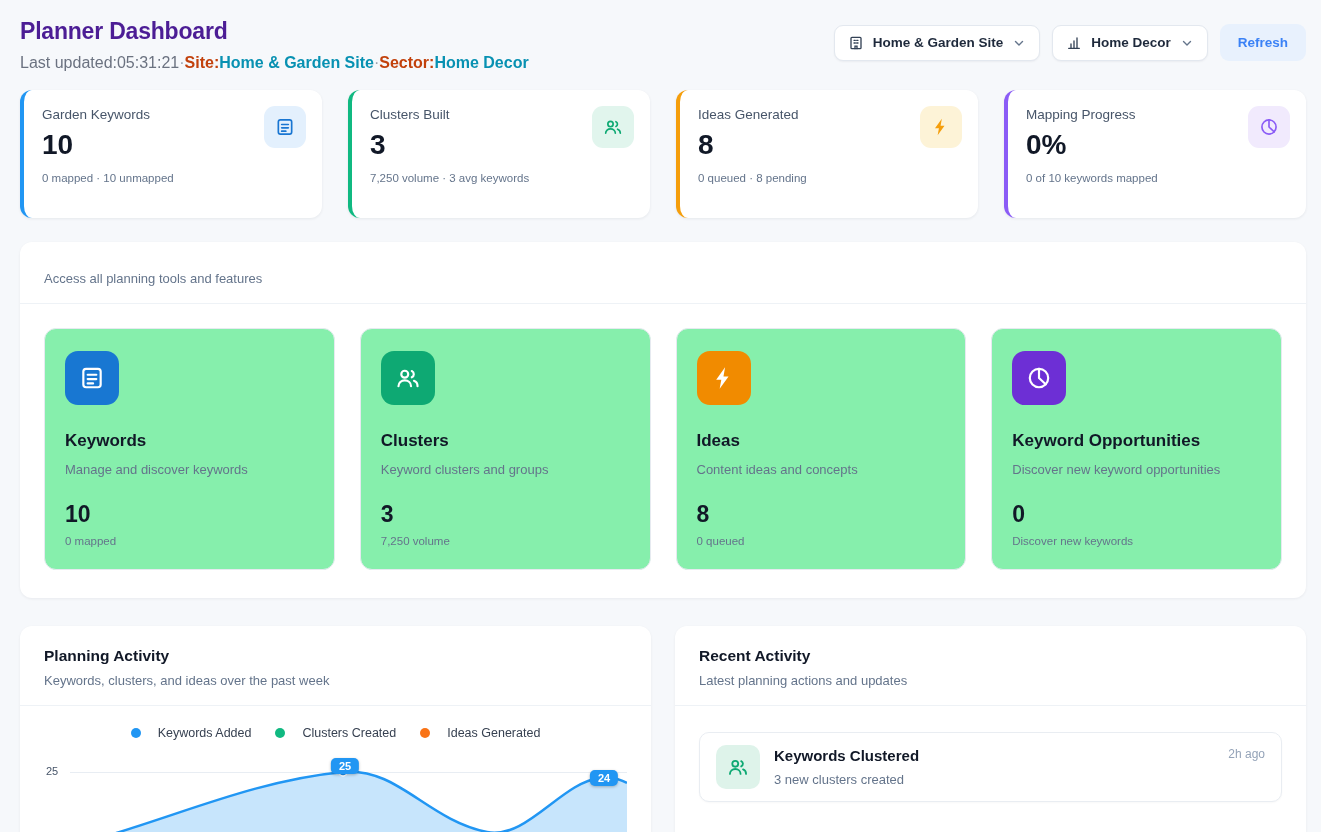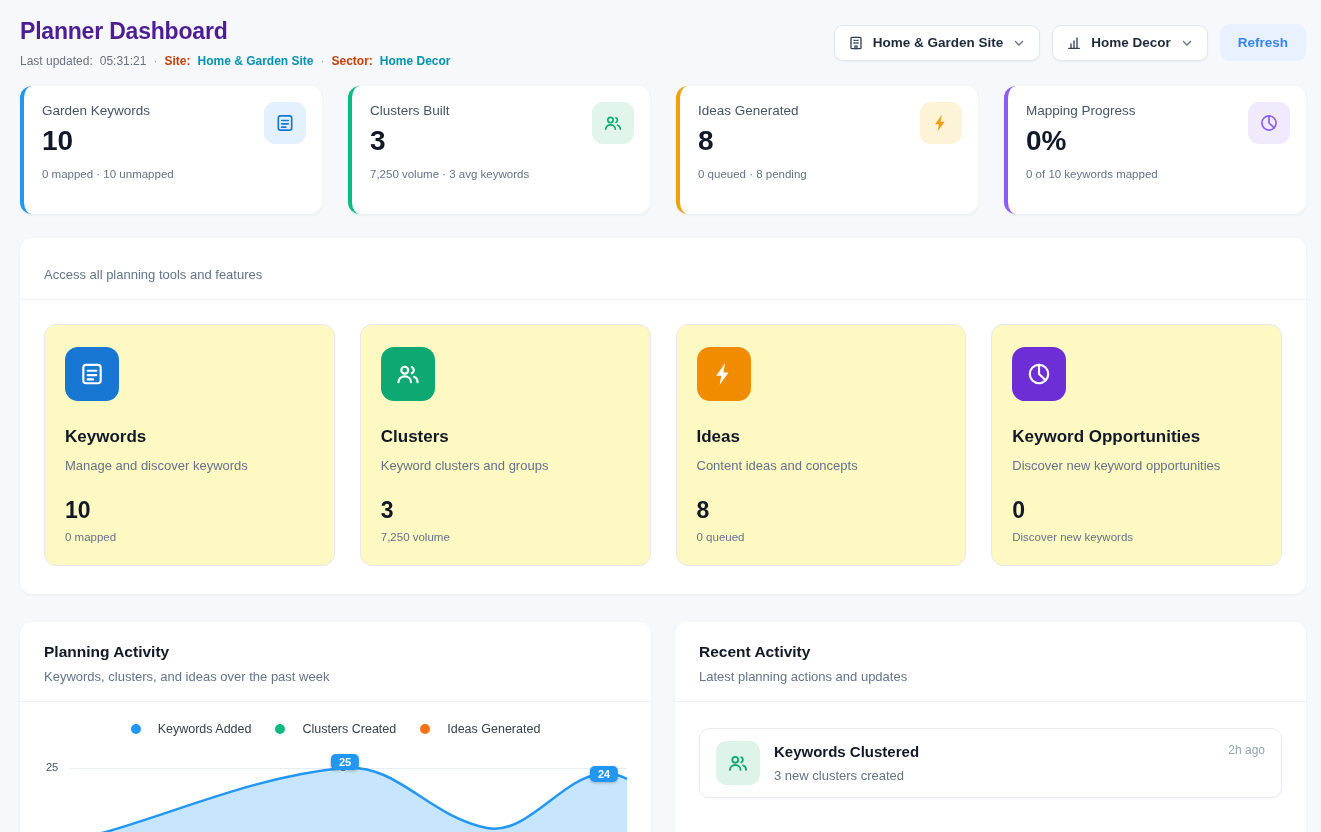--- a/index.html
+++ b/index.html
@@ -7,21 +7,21 @@
   body {
     background:#f6f8fb;
     font-family:"Liberation Sans", sans-serif;
     color:#111827;
   }
   .page { padding:18px 15px 0 20px; }
 
   
   .header { display:flex; justify-content:space-between; align-items:flex-start; }
   .page-title { font-size:23px; font-weight:800; color:#4c1d95; letter-spacing:-0.2px; }
-  .meta-row { margin-top:9px; font-size:12px; color:#6b7280; display:flex; align-items:center; gap:7px; }
+  .meta-row { margin-top:9px; font-size:16px; color:#6b7280; display:flex; align-items:center; }
   .meta-label { color:#c2410c; font-weight:700; }
   .meta-link { color:#0891b2; font-weight:700; text-decoration:none; cursor:pointer; }
   .meta-dot { color:#9ca3af; }
 
   .header-controls { display:flex; gap:12px; align-items:center; margin-top:6px; }
   .select-btn {
     display:flex; align-items:center; gap:9px;
     background:#fff; border:1px solid #e3e8ef; border-radius:9px;
     padding:9px 13px; font-size:13.5px; font-weight:700; color:#1e293b;
     box-shadow:0 1px 2px rgba(16,24,40,.05); cursor:pointer;
@@ -62,21 +62,21 @@
   
   .panel {
     margin-top:24px; background:#fff; border-radius:12px;
     box-shadow:0 1px 3px rgba(16,24,40,.06);
   }
   .panel-head { padding:21px 24px 17px; border-bottom:1px solid #eef2f6; }
   .panel-title { font-size:16px; font-weight:700; color:#111827; }
   .panel-sub { font-size:13px; color:#64748b; margin-top:8px; }
   .modules-grid { padding:24px 24px 28px; display:grid; grid-template-columns:repeat(4,1fr); gap:25px; }
   .module-card {
-    border:1px solid #e6eaf0; border-radius:12px; background:#fef9c3;
+    border:1px solid #e6eaf0; border-radius:12px; background:#86efac;
     padding:22px 20px 22px; cursor:pointer;
   }
   .module-icon {
     width:54px; height:54px; border-radius:13px; color:#fff;
     display:flex; align-items:center; justify-content:center;
   }
   .module-icon svg { width:26px; height:26px; }
   .mod-blue   { background:#1877d2; }
   .mod-green  { background:#0ea973; }
   .mod-orange { background:#f18b00; }

